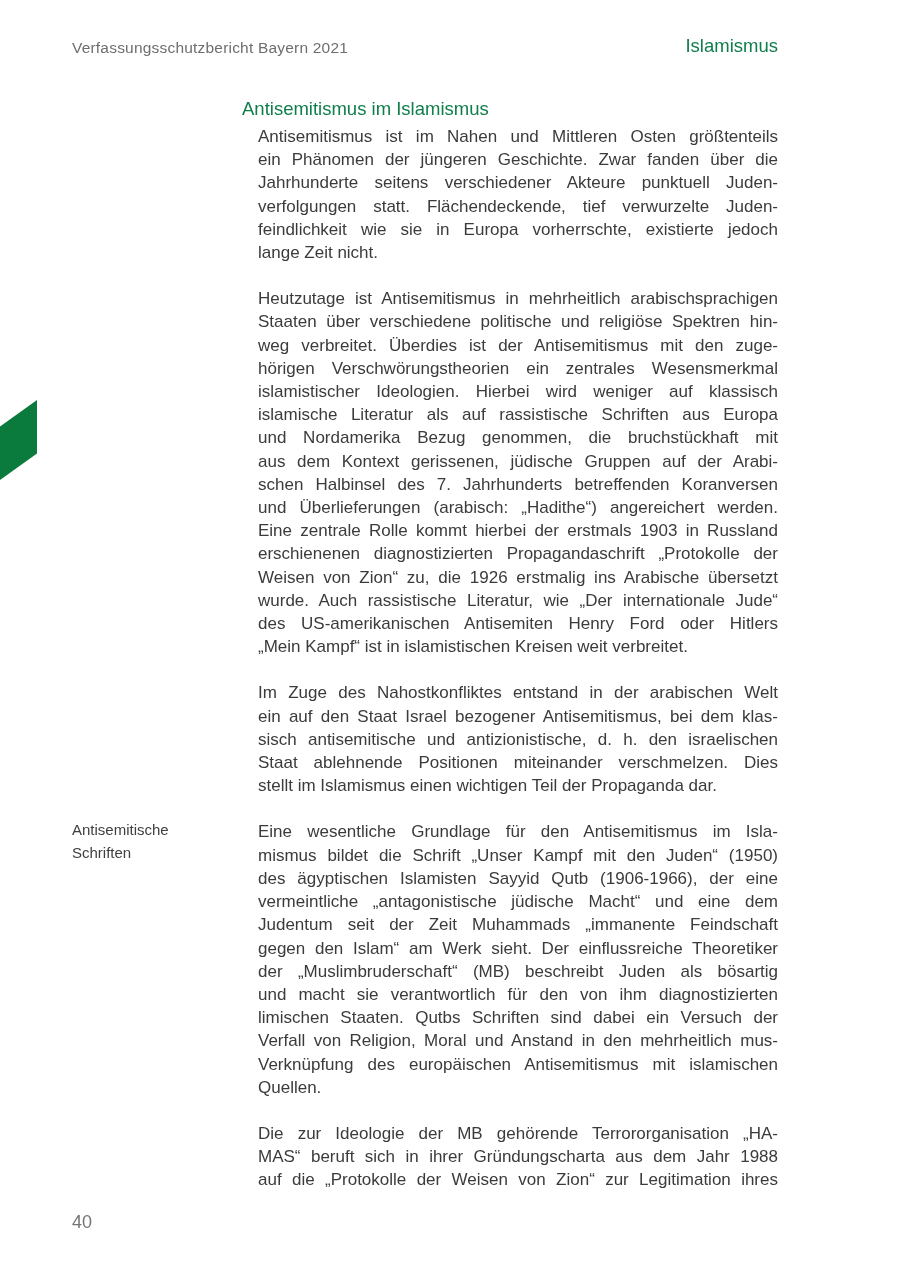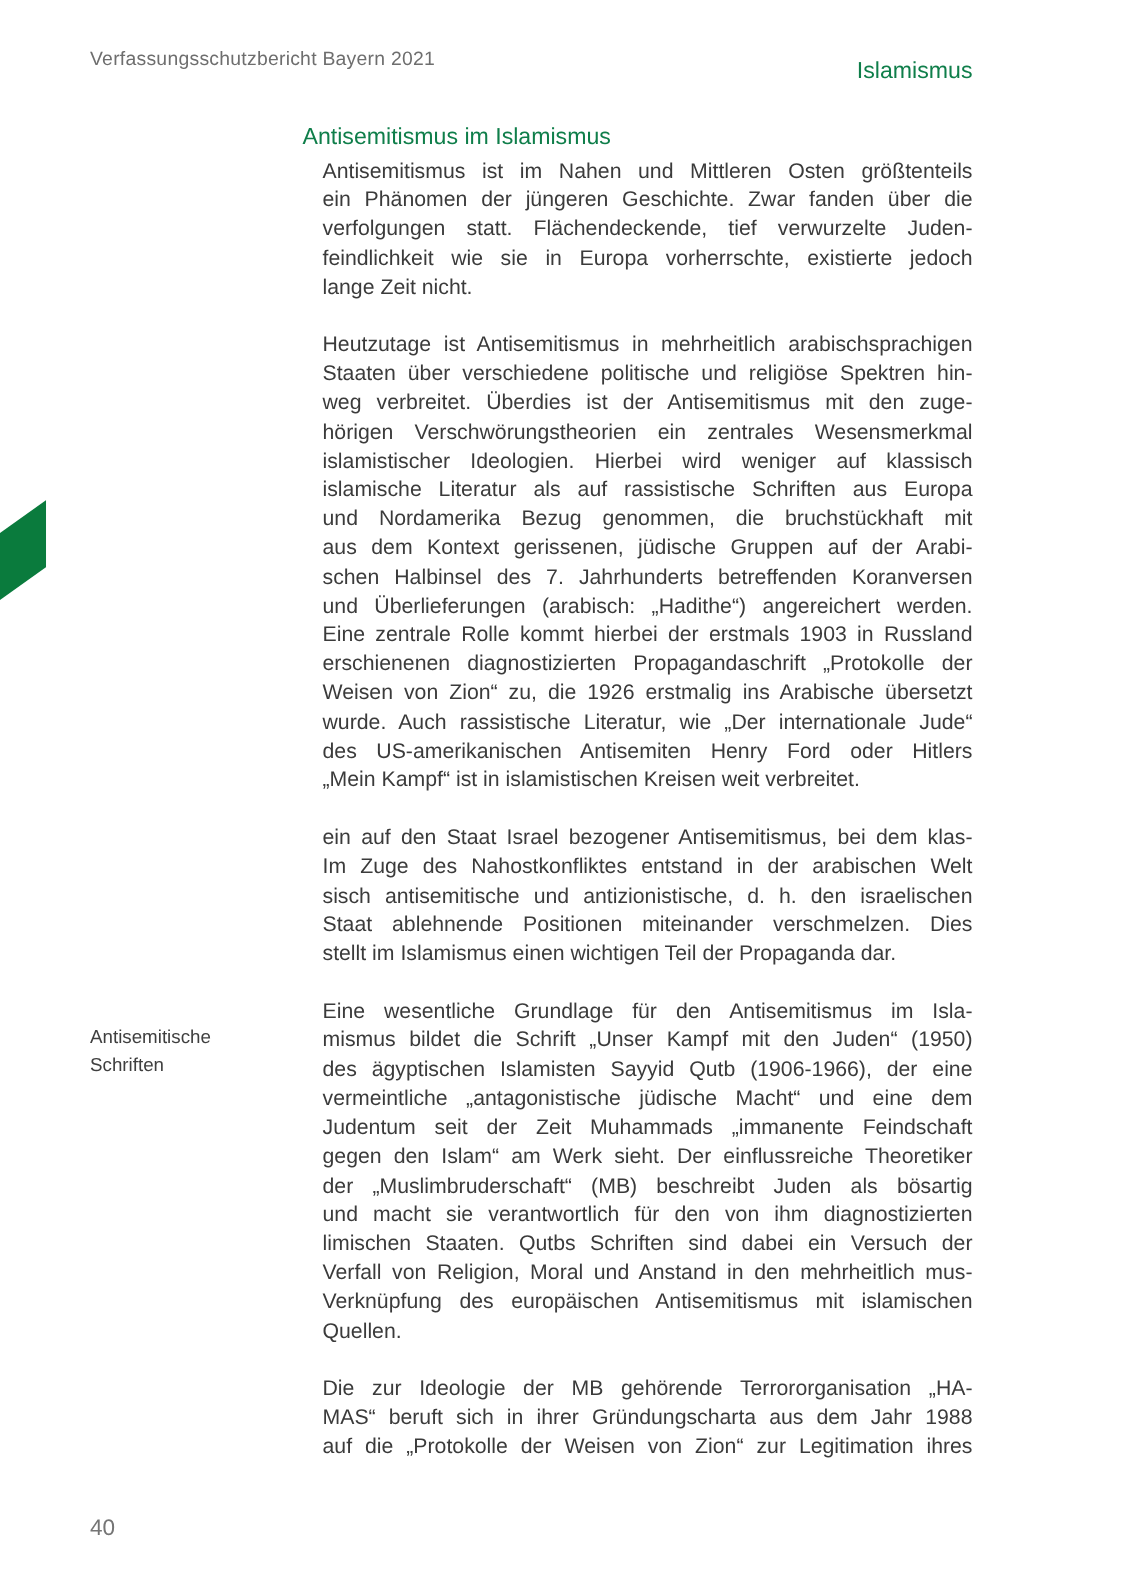--- a/index.html
+++ b/index.html
@@ -17,21 +17,21 @@
     top: 39px;
     font-size: 15.5px;
     line-height: 18px;
     color: var(--header-gray, #6e6e6e);
     letter-spacing: 0.2px;
     white-space: nowrap;
   }
   .header-right {
     position: absolute;
     right: 122px;
-    top: 45px;
+    top: 35px;
     font-size: 18.5px;
     line-height: 22px;
     color: var(--brand-green, #0f7e4a);
     white-space: nowrap;
   }
   .flag {
     position: absolute;
     left: 0;
     top: 400px;
     width: 37px;
@@ -102,20 +102,21 @@
     <div>Antisemitische</div>
     <div>Schriften</div>
   </div>
 
   <div class="content">
     <div class="heading">Antisemitismus im Islamismus</div>
     <div id="paragraphs">
         <div class="para">
           <div class="line">Antisemitismus ist im Nahen und Mittleren Osten größtenteils</div>
           <div class="line">ein Phänomen der jüngeren Geschichte. Zwar fanden über die</div>
+          <div class="line">Jahrhunderte seitens verschiedener Akteure punktuell Juden-</div>
           <div class="line">verfolgungen statt. Flächendeckende, tief verwurzelte Juden-</div>
           <div class="line">feindlichkeit wie sie in Europa vorherrschte, existierte jedoch</div>
           <div class="line last">lange Zeit nicht.</div>
         </div>
         <div class="para">
           <div class="line">Heutzutage ist Antisemitismus in mehrheitlich arabischsprachigen</div>
           <div class="line">Staaten über verschiedene politische und religiöse Spektren hin-</div>
           <div class="line">weg verbreitet. Überdies ist der Antisemitismus mit den zuge-</div>
           <div class="line">hörigen Verschwörungstheorien ein zentrales Wesensmerkmal</div>
           <div class="line">islamistischer Ideologien. Hierbei wird weniger auf klassisch</div>
@@ -125,22 +126,22 @@
           <div class="line">schen Halbinsel des 7. Jahrhunderts betreffenden Koranversen</div>
           <div class="line">und Überlieferungen (arabisch: „Hadithe“) angereichert werden.</div>
           <div class="line">Eine zentrale Rolle kommt hierbei der erstmals 1903 in Russland</div>
           <div class="line">erschienenen diagnostizierten Propagandaschrift „Protokolle der</div>
           <div class="line">Weisen von Zion“ zu, die 1926 erstmalig ins Arabische übersetzt</div>
           <div class="line">wurde. Auch rassistische Literatur, wie „Der internationale Jude“</div>
           <div class="line">des US-amerikanischen Antisemiten Henry Ford oder Hitlers</div>
           <div class="line last">„Mein Kampf“ ist in islamistischen Kreisen weit verbreitet.</div>
         </div>
         <div class="para">
+          <div class="line">Im Zuge des Nahostkonfliktes entstand in der arabischen Welt</div>
           <div class="line">ein auf den Staat Israel bezogener Antisemitismus, bei dem klas-</div>
-          <div class="line">Im Zuge des Nahostkonfliktes entstand in der arabischen Welt</div>
           <div class="line">sisch antisemitische und antizionistische, d. h. den israelischen</div>
           <div class="line">Staat ablehnende Positionen miteinander verschmelzen. Dies</div>
           <div class="line last">stellt im Islamismus einen wichtigen Teil der Propaganda dar.</div>
         </div>
         <div class="para">
           <div class="line">Eine wesentliche Grundlage für den Antisemitismus im Isla-</div>
           <div class="line">mismus bildet die Schrift „Unser Kampf mit den Juden“ (1950)</div>
           <div class="line">des ägyptischen Islamisten Sayyid Qutb (1906-1966), der eine</div>
           <div class="line">vermeintliche „antagonistische jüdische Macht“ und eine dem</div>
           <div class="line">Judentum seit der Zeit Muhammads „immanente Feindschaft</div>

